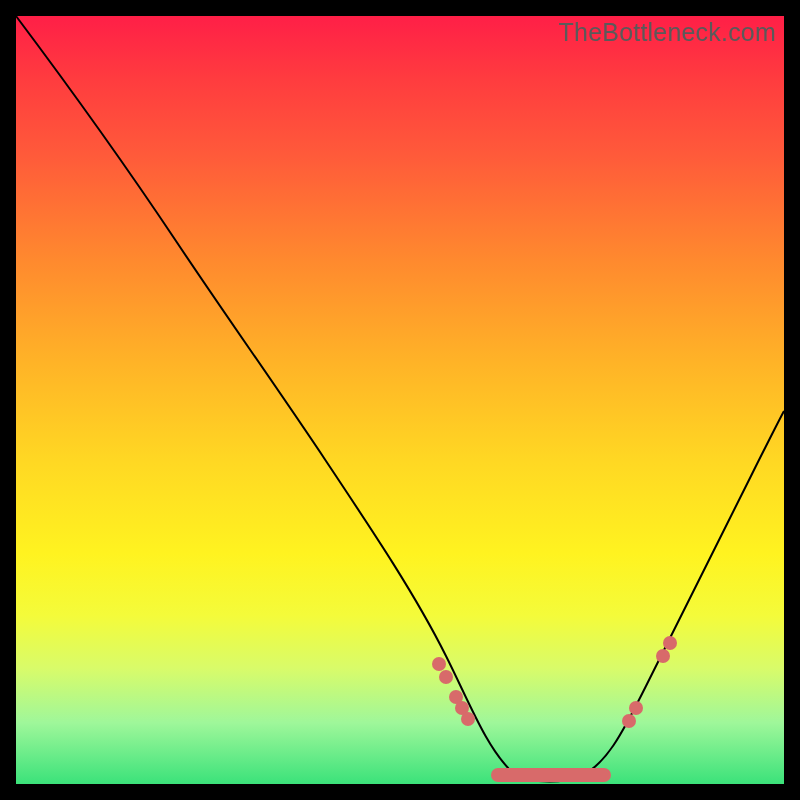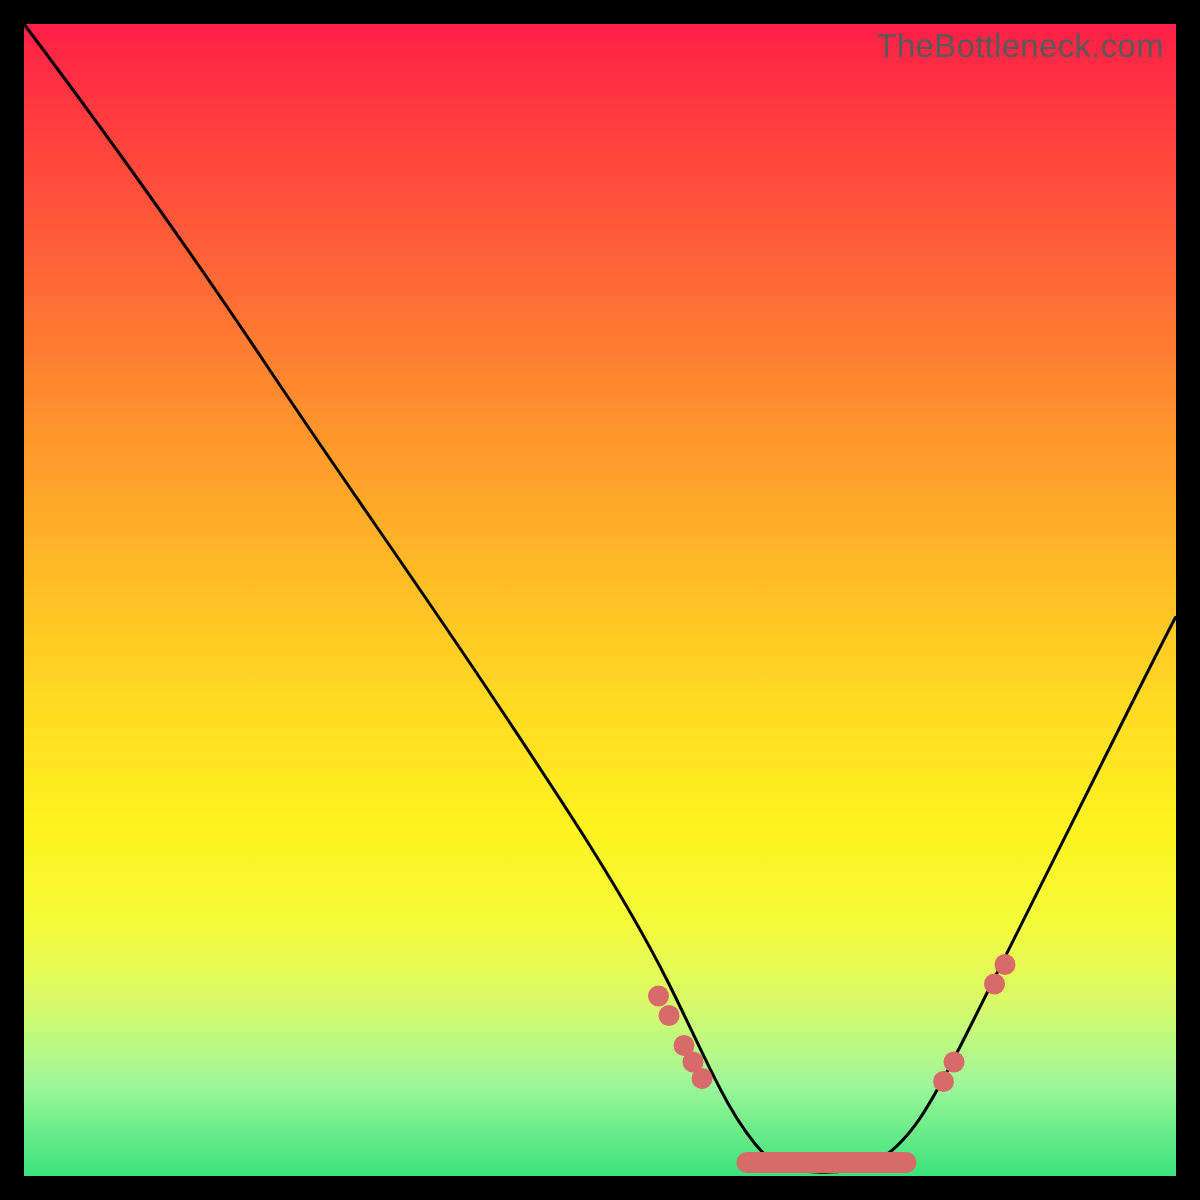--- a/index.html
+++ b/index.html
@@ -38,21 +38,21 @@
       #d8fb6a 85%,
       #9ff79a 92%,
       #3be27a 100%
     );
   }
   .watermark {
     position: absolute;
     top: 2px;
     right: 8px;
     color: #5a5a5a;
-    font-size: 22px;
+    font-size: 25px;
     font-weight: 500;
     letter-spacing: 0.2px;
   }
   svg.overlay {
     position: absolute;
     left: 0;
     top: 0;
     width: 768px;
     height: 768px;
     overflow: visible;

